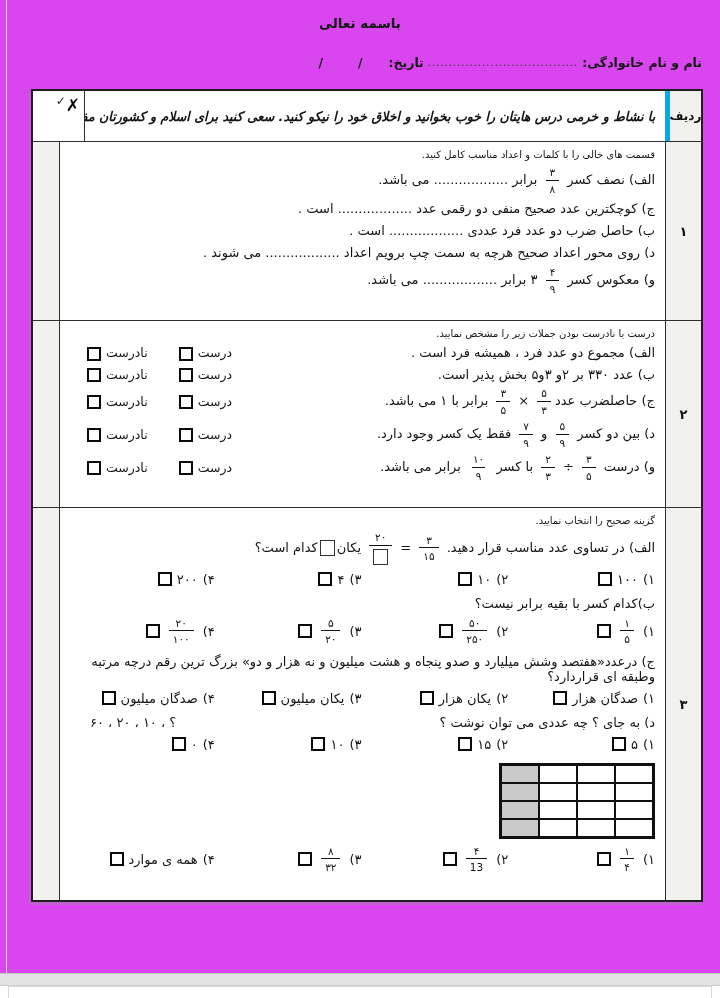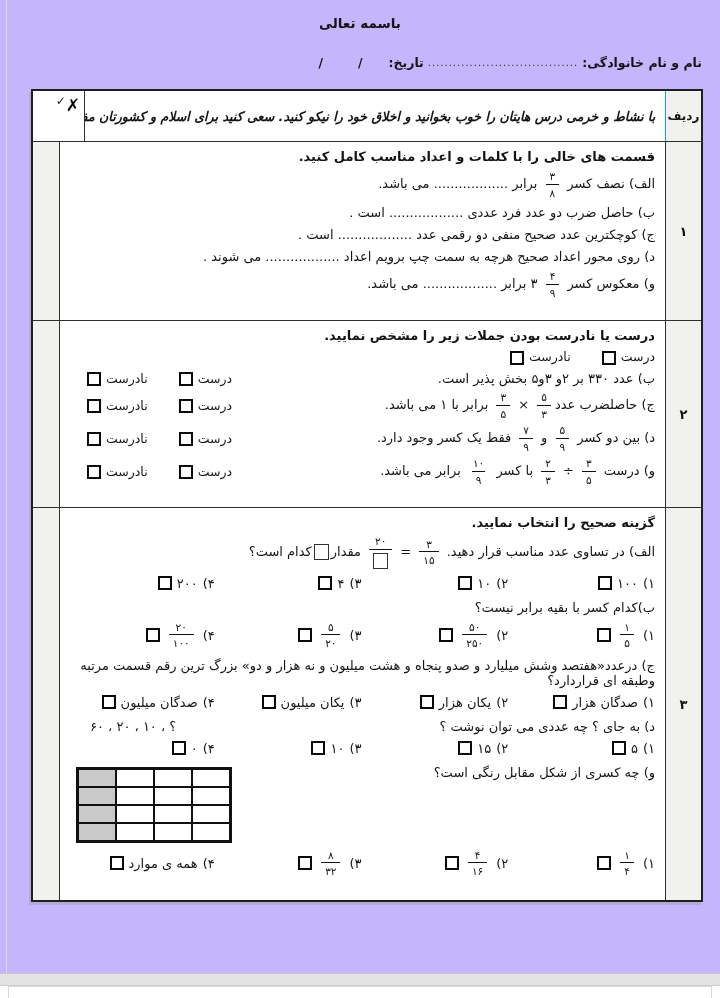--- a/index.html
+++ b/index.html
@@ -1,44 +1,44 @@
 <!DOCTYPE html>
 <html dir="rtl" lang="fa"><head>
 <meta charset="utf-8">
 <style>
   html,body{margin:0;padding:0;background:#fff;}
   .stage{width:720px;height:998px;position:relative;overflow:hidden;background:#fff;
          font-family:"DejaVu Sans",sans-serif;color:#141414;}
-  .page1{position:relative;width:720px;height:973px;background:#c4b5fd;}
+  .page1{position:relative;width:720px;height:973px;background:#d946ef;}
   .left-edge-line{position:absolute;left:6px;top:0;width:1px;height:973px;background:#dcdcdc;}
   .bismillah{ text-align:center;font-weight:bold;font-size:13.5px;padding-top:15px;}
   .info-line{display:flex;align-items:center;font-weight:bold;font-size:12.5px;
              margin-top:24px;padding:0 18px 0 20px;white-space:nowrap;}
   .info-line .dots{font-weight:normal;color:#333;letter-spacing:1px;margin:0 4px;font-size:10px;}
   .exam-title{margin:0 14px 0 30px;}
   .date-label{margin-left:26px;text-align:center;}
   .date-value{white-space:pre;font-weight:bold;}
   
   .exam-table{margin:19px 17px 0 31px;border:2px solid #1f1f1f;box-shadow:-2px 3px 0 rgba(150,150,150,.35);}
   .t-row{display:grid;grid-template-columns:36px 1fr 27px;border-top:1.2px solid #2e2e2e;}
   .t-row.header{grid-template-columns:36px 1fr 52px;border-top:none;min-height:50px;}
   .cell{overflow:hidden;}
   .radif-cell{border-left:1px solid #2e2e2e;background:#f1f1ee;display:flex;align-items:center;
               justify-content:center;font-weight:bold;font-size:13px;}
-  .radif-head{border-left:1px solid #0ea5e9;background:#f1f1ee;display:flex;align-items:center;
+  .radif-head{border-left:5px solid #0ea5e9;background:#f1f1ee;display:flex;align-items:center;
               justify-content:center;font-weight:bold;font-size:12px;}
   .check-cell{border-right:1px solid #2e2e2e;background:#f1f1ee;}
   .check-head{border-right:1px solid #2e2e2e;background:#fff;padding:3px 4px 0 0;white-space:nowrap;}
   .xmark{font-size:17px;font-weight:bold;color:#000;}
   .tickmark{font-size:12px;color:#222;vertical-align:6px;}
   .content-cell{background:#fff;padding:5px 10px 4px 8px;}
   .quote-cell{display:flex;align-items:center;}
   .quote-text{font-style:italic;font-weight:bold;font-size:13px;white-space:nowrap;
               transform:scaleX(.97);transform-origin:right;}
-  .sec-title{font-weight:bold;font-size:13px;margin:2px 0 5px;}
+  .sec-title{font-weight:normal;font-size:10px;margin:2px 0 5px;}
   .q-line{font-size:13px;margin:6px 0;}
   .s1 .q-line{margin:7px 0;}
   .split{display:flex;justify-content:space-between;align-items:flex-start;}
   .split-left{margin-left:22px;white-space:nowrap;font-size:13px;}
   
   .frac{display:inline-flex;flex-direction:column;align-items:center;vertical-align:middle;
         margin:0 4px;line-height:1;}
   .fr-n{font-size:10.5px;padding:0 4px 2px;}
   .fr-d{font-size:10.5px;border-top:1.4px solid #111;padding:3px 4px 0;}
   .fr-d.has-box{padding:3px 2px 0;}
@@ -94,35 +94,36 @@
       </div>
       <div id="sections-host">
           <div class="t-row" style="min-height: 178px;">
             <div class="cell radif-cell">۱</div>
             <div class="cell content-cell s1">
               <div class="sec-title">قسمت های خالی را با کلمات و اعداد مناسب کامل کنید.</div>
               <div class="q-line"><span>الف) نصف کسر </span><span class="frac">
                   <span class="fr-n">۳</span>
                   <span class="fr-d">۸</span>
                 </span><span> برابر .................. می باشد.</span></div>
+              <div class="q-line"><span>ج) کوچکترین عدد صحیح منفی دو رقمی عدد .................. است .</span></div>
               <div class="q-line"><span>ب) حاصل ضرب دو عدد فرد عددی .................. است .</span></div>
-              <div class="q-line"><span>ج) کوچکترین عدد صحیح منفی دو رقمی عدد .................. است .</span></div>
               <div class="q-line"><span>د) روی محور اعداد صحیح هرچه به سمت چپ برویم اعداد .................. می شوند .</span></div>
               <div class="q-line"><span>و) معکوس کسر </span><span class="frac">
                   <span class="fr-n">۴</span>
                   <span class="fr-d">۹</span>
                 </span><span> ۳ برابر .................. می باشد.</span></div>
             </div>
             <div class="cell check-cell"></div>
           </div>
           <div class="t-row" style="min-height: 186px;">
             <div class="cell radif-cell">۲</div>
             <div class="cell content-cell ">
               <div class="sec-title">درست یا نادرست بودن جملات زیر را مشخص نمایید.</div>
               <div class="q-line tf">
+                <div class="tf-text"><span>الف) مجموع دو عدد فرد ، همیشه فرد است .</span></div>
                 <div class="tf-checks">
                   <span class="tf-group"><span>درست</span><span class="cb"></span></span>
                   <span class="tf-group"><span>نادرست</span><span class="cb"></span></span>
                 </div>
               </div>
               <div class="q-line tf">
                 <div class="tf-text"><span>ب) عدد ۳۳۰ بر ۲و ۳و۵ بخش پذیر است.</span></div>
                 <div class="tf-checks">
                   <span class="tf-group"><span>درست</span><span class="cb"></span></span>
                   <span class="tf-group"><span>نادرست</span><span class="cb"></span></span>
@@ -176,21 +177,21 @@
           <div class="t-row" style="min-height: 392px;">
             <div class="cell radif-cell">۳</div>
             <div class="cell content-cell ">
               <div class="sec-title">گزینه صحیح را انتخاب نمایید.</div>
               <div class="q-line"><span>الف) در تساوی  عدد مناسب قرار دهید. </span><span class="frac">
                   <span class="fr-n">۳</span>
                   <span class="fr-d">۱۵</span>
                 </span><span> = </span><span class="frac">
                   <span class="fr-n">۲۰</span>
                   <span class="fr-d has-box"><span class="sq"></span></span>
-                </span><span> مقدار</span><span class="sq"></span><span>کدام است؟</span></div>
+                </span><span> یکان</span><span class="sq"></span><span>کدام است؟</span></div>
               <div class="opt-row">
                 <div class="opt">
                   <span class="opt-label">۱)</span>
                   <span>۱۰۰</span>
                   <span class="cb"></span>
                 </div>
                 <div class="opt">
                   <span class="opt-label">۲)</span>
                   <span>۱۰</span>
                   <span class="cb"></span>
@@ -234,21 +235,21 @@
                 </div>
                 <div class="opt">
                   <span class="opt-label">۴)</span>
                   <span class="frac">
                     <span class="fr-n">۲۰</span>
                     <span class="fr-d">۱۰۰</span>
                   </span>
                   <span class="cb"></span>
                 </div>
               </div>
-              <div class="q-line"><span>ج) درعدد«هفتصد وشش میلیارد و صدو پنجاه و هشت میلیون و نه هزار و دو» بزرگ ترین رقم قسمت مرتبه وطبقه ای قراردارد؟</span></div>
+              <div class="q-line"><span>ج) درعدد«هفتصد وشش میلیارد و صدو پنجاه و هشت میلیون و نه هزار و دو» بزرگ ترین رقم درچه مرتبه وطبقه ای قراردارد؟</span></div>
               <div class="opt-row">
                 <div class="opt">
                   <span class="opt-label">۱)</span>
                   <span>صدگان هزار</span>
                   <span class="cb"></span>
                 </div>
                 <div class="opt">
                   <span class="opt-label">۲)</span>
                   <span>یکان هزار</span>
                   <span class="cb"></span>
@@ -284,21 +285,20 @@
                   <span>۱۰</span>
                   <span class="cb"></span>
                 </div>
                 <div class="opt">
                   <span class="opt-label">۴)</span>
                   <span>۰</span>
                   <span class="cb"></span>
                 </div>
               </div>
               <div class="q-line split">
-                <div class="split-right"><span>و) چه کسری از شکل مقابل رنگی است؟</span></div>
                 <div class="figure">
                   <div class="fcell shaded"></div>
                   <div class="fcell"></div>
                   <div class="fcell"></div>
                   <div class="fcell"></div>
                   <div class="fcell shaded"></div>
                   <div class="fcell"></div>
                   <div class="fcell"></div>
                   <div class="fcell"></div>
                   <div class="fcell shaded"></div>
@@ -317,21 +317,21 @@
                   <span class="frac">
                     <span class="fr-n">۱</span>
                     <span class="fr-d">۴</span>
                   </span>
                   <span class="cb"></span>
                 </div>
                 <div class="opt">
                   <span class="opt-label">۲)</span>
                   <span class="frac">
                     <span class="fr-n">۴</span>
-                    <span class="fr-d">۱۶</span>
+                    <span class="fr-d">13</span>
                   </span>
                   <span class="cb"></span>
                 </div>
                 <div class="opt">
                   <span class="opt-label">۳)</span>
                   <span class="frac">
                     <span class="fr-n">۸</span>
                     <span class="fr-d">۳۲</span>
                   </span>
                   <span class="cb"></span>

